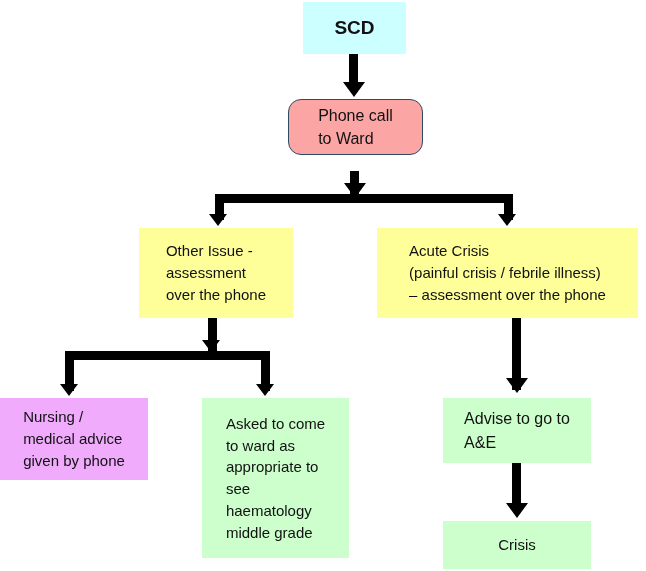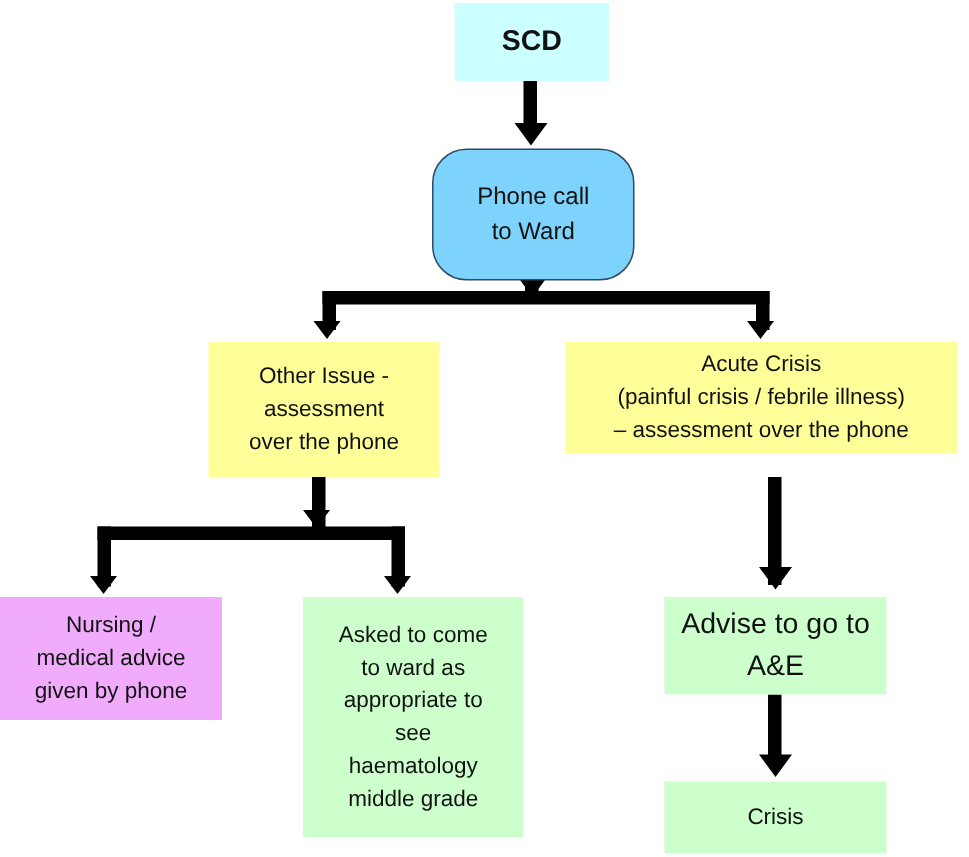--- a/index.html
+++ b/index.html
@@ -15,21 +15,21 @@
     background: #ffffff;
     font-family: "Liberation Sans", sans-serif;
     overflow: hidden;
   }
   .node {
     position: absolute;
     box-sizing: border-box;
     display: flex;
     align-items: center;
     justify-content: center;
-    text-align: center;
+    text-align: left;
     color: #111111;
     font-size: 15px;
     line-height: 1.45;
     white-space: pre-line;
     padding: 2px 6px;
     z-index: 3;
   }
   
   #node-scd {
     left: 303px;
@@ -38,40 +38,40 @@
     height: 52px;
     background: #ccffff;
     font-weight: bold;
     font-size: 19px;
   }
   
   #node-phone {
     left: 288px;
     top: 99px;
     width: 135px;
-    height: 88px;
-    background: #7dd3fc;
+    height: 56px;
+    background: #fca5a5;
     border: 1.5px solid #2f4a63;
-    border-radius: 23px;
+    border-radius: 13px;
     font-size: 16px;
   }
   
   #node-other {
     left: 139px;
     top: 228px;
     width: 154px;
     height: 90px;
     background: #ffff99;
     font-size: 15px;
   }
   #node-acute {
     left: 377px;
     top: 228px;
     width: 261px;
-    height: 74px;
+    height: 90px;
     background: #ffff99;
     font-size: 15px;
   }
   
   #node-nursing {
     left: 0px;
     top: 398px;
     width: 148px;
     height: 82px;
     background: #f0abfc;
@@ -84,21 +84,21 @@
     height: 160px;
     background: #ccffcc;
     font-size: 15px;
   }
   #node-advise {
     left: 443px;
     top: 398px;
     width: 148px;
     height: 65px;
     background: #ccffcc;
-    font-size: 19px;
+    font-size: 16px;
   }
   #node-triaged {
     left: 443px;
     top: 521px;
     width: 148px;
     height: 48px;
     background: #ccffcc;
     font-size: 15px;
   }
   

